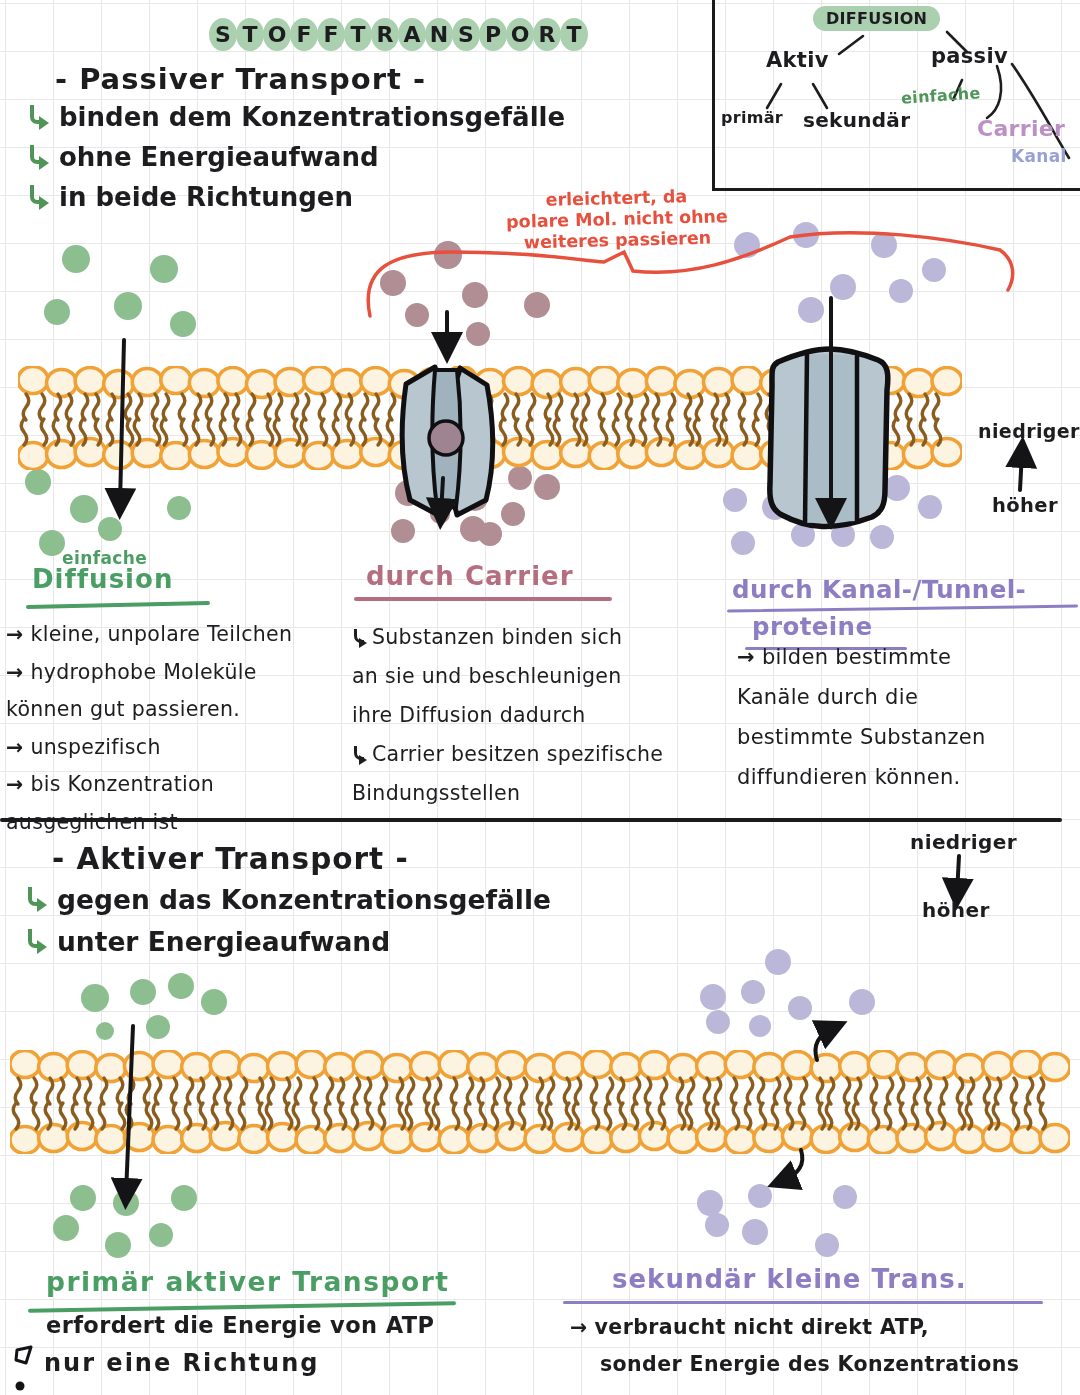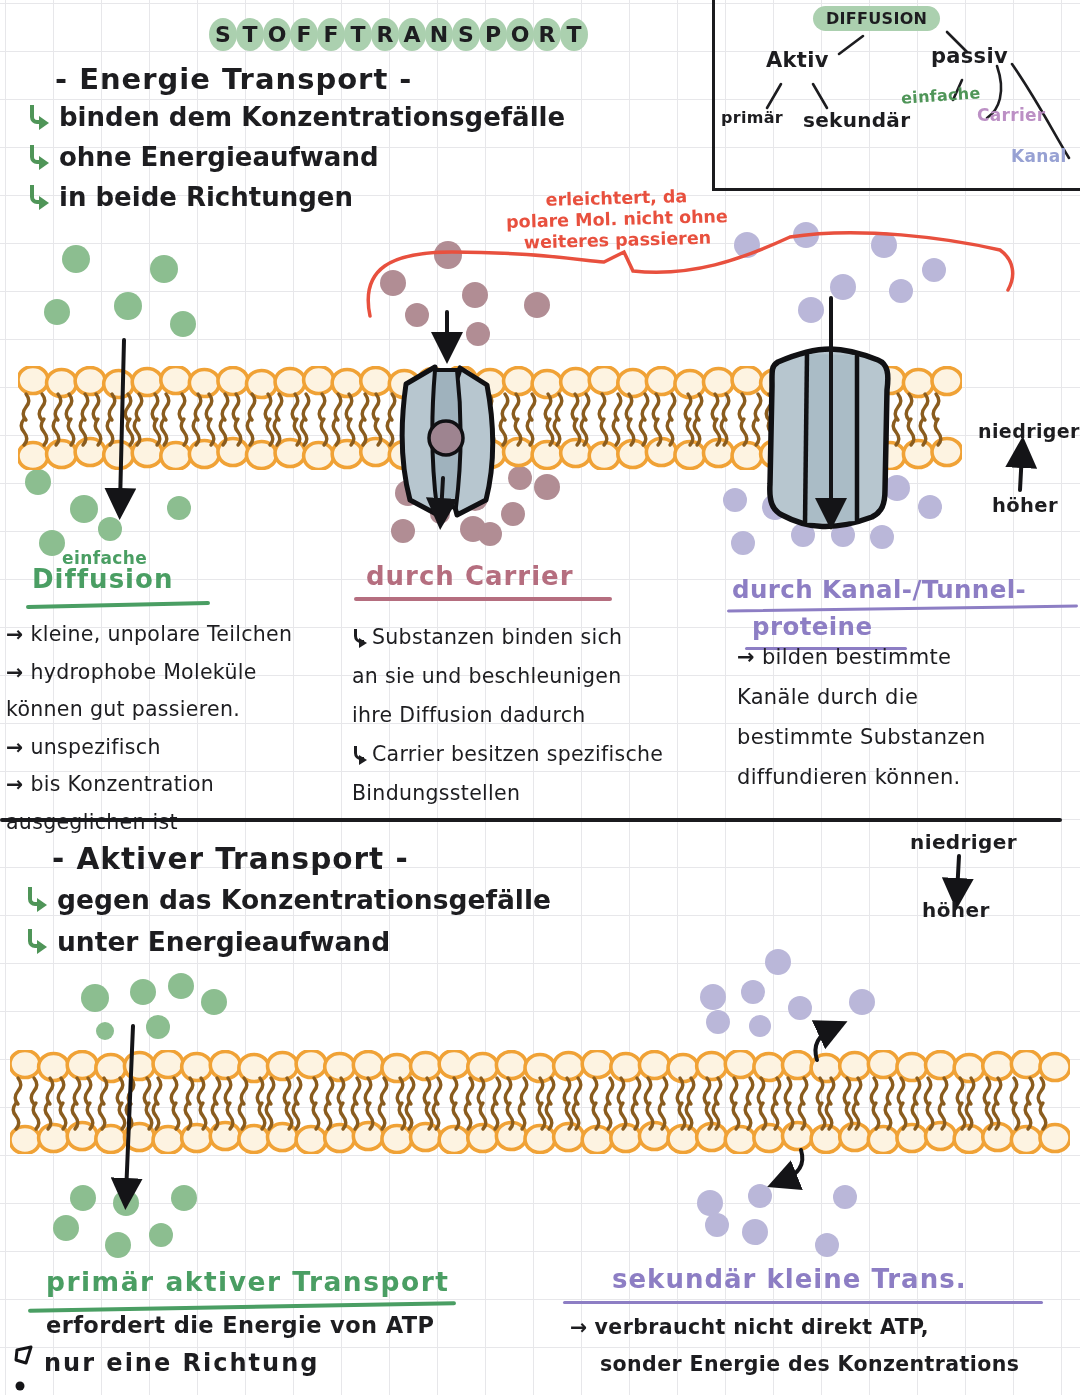--- a/index.html
+++ b/index.html
@@ -87,25 +87,25 @@
         <path d="M282,66 C291,92 284,110 272,118"></path>
         <path d="M297,64 C322,100 337,130 354,158"></path>
       </g>
     </svg>
     <div class="txt hw" id="diffusion-pill">DIFFUSION</div>
     <div class="txt hw" style="left:51px;top:48px;font-size:21px;">Aktiv</div>
     <div class="txt hw" style="left:216px;top:44px;font-size:21px;">passiv</div>
     <div class="txt hw" style="left:6px;top:108px;font-size:16px;">primär</div>
     <div class="txt hw" style="left:88px;top:108px;font-size:20px;">sekundär</div>
     <div class="txt hw" style="left:186px;top:86px;font-size:16px;color:var(--green-arrow);transform:rotate(-4deg);">einfache</div>
-    <div class="txt hw" style="left:262px;top:105px;font-size:17px;color:var(--tree-carrier);">Carrier</div>
+    <div class="txt hw" style="left:262px;top:116px;font-size:22px;color:var(--tree-carrier);">Carrier</div>
     <div class="txt hw" style="left:296px;top:146px;font-size:17px;color:var(--tree-kanal);">Kanal</div>
   </div>
 
-  <div class="txt hw" style="left:55px;top:62px;font-size:29px;letter-spacing:1px;">- Energie Transport -</div>
+  <div class="txt hw" style="left:55px;top:62px;font-size:29px;letter-spacing:1px;">- Passiver Transport -</div>
   <div id="passive-bullets" class="abs bullets hw" style="left:30px;top:102px;z-index:5;">
       <div class="trow">
         <span class="hook"></span>
         <span>binden dem Konzentrationsgefälle</span>
       </div>
       <div class="trow">
         <span class="hook"></span>
         <span>ohne Energieaufwand</span>
       </div>
       <div class="trow">

